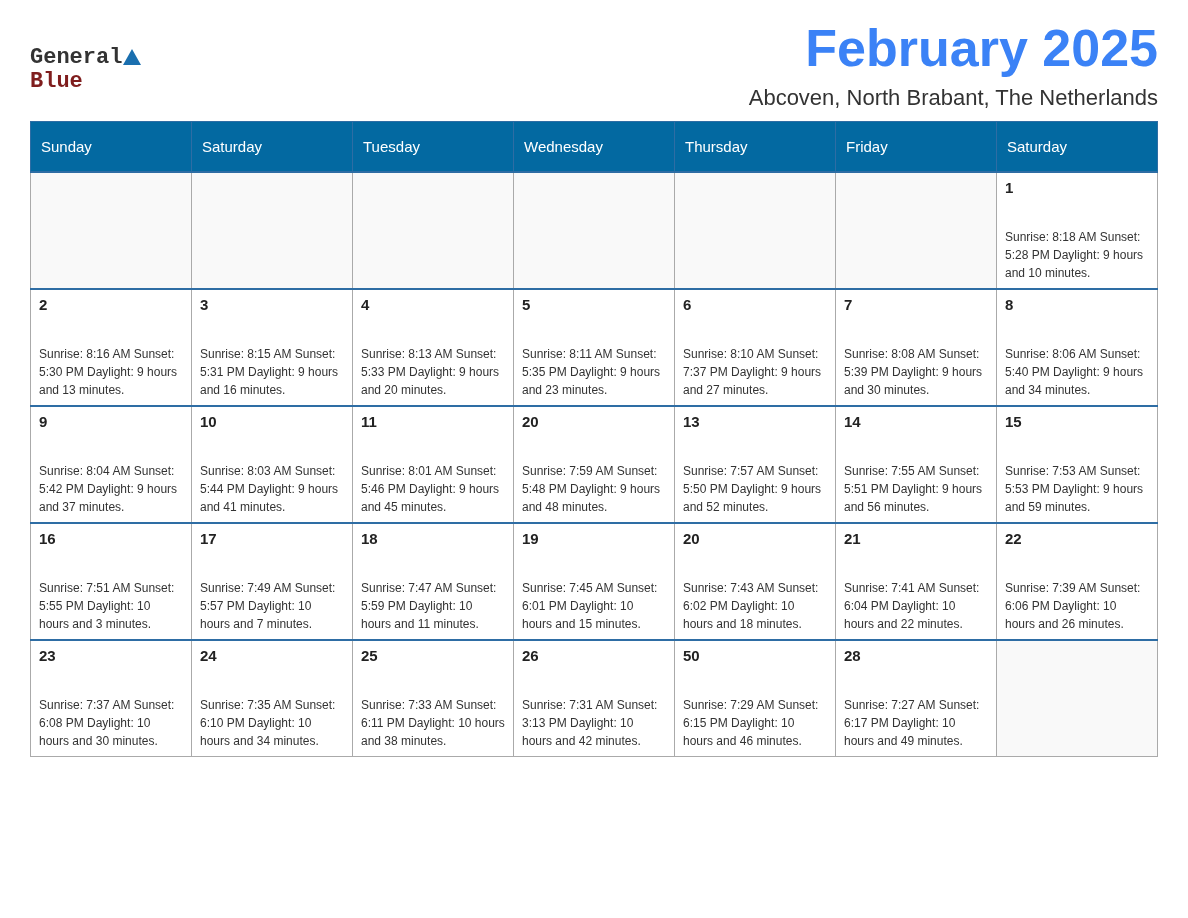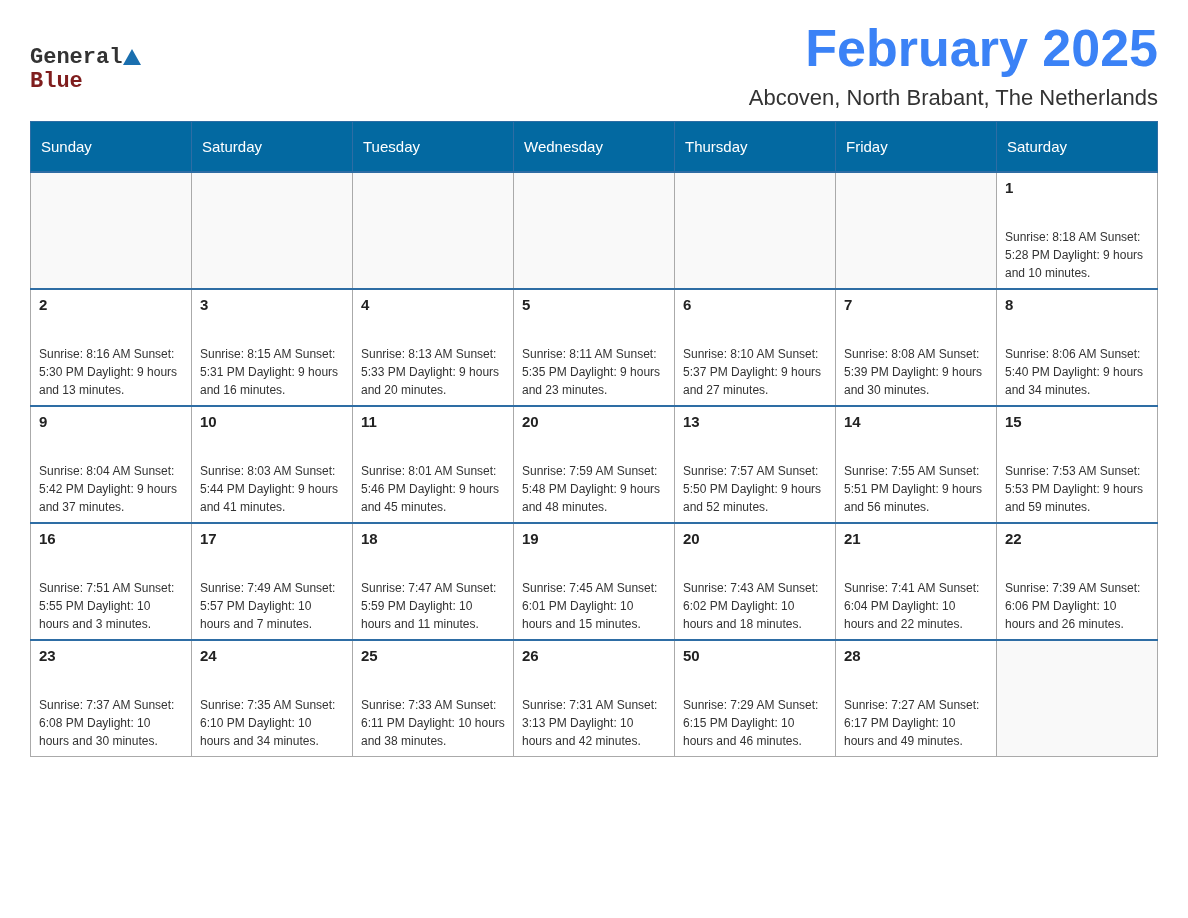--- a/index.html
+++ b/index.html
@@ -168,21 +168,21 @@
         </td>
         <td>
           <span class="day-number">5</span>
           <div class="day-info">Sunrise: 8:11 AM
 Sunset: 5:35 PM
 Daylight: 9 hours and 23 minutes.</div>
         </td>
         <td>
           <span class="day-number">6</span>
           <div class="day-info">Sunrise: 8:10 AM
-Sunset: 5:37 PM
+Sunset: 7:37 PM
 Daylight: 9 hours and 27 minutes.</div>
         </td>
         <td>
           <span class="day-number">7</span>
           <div class="day-info">Sunrise: 8:08 AM
 Sunset: 5:39 PM
 Daylight: 9 hours and 30 minutes.</div>
         </td>
         <td>
           <span class="day-number">8</span>

